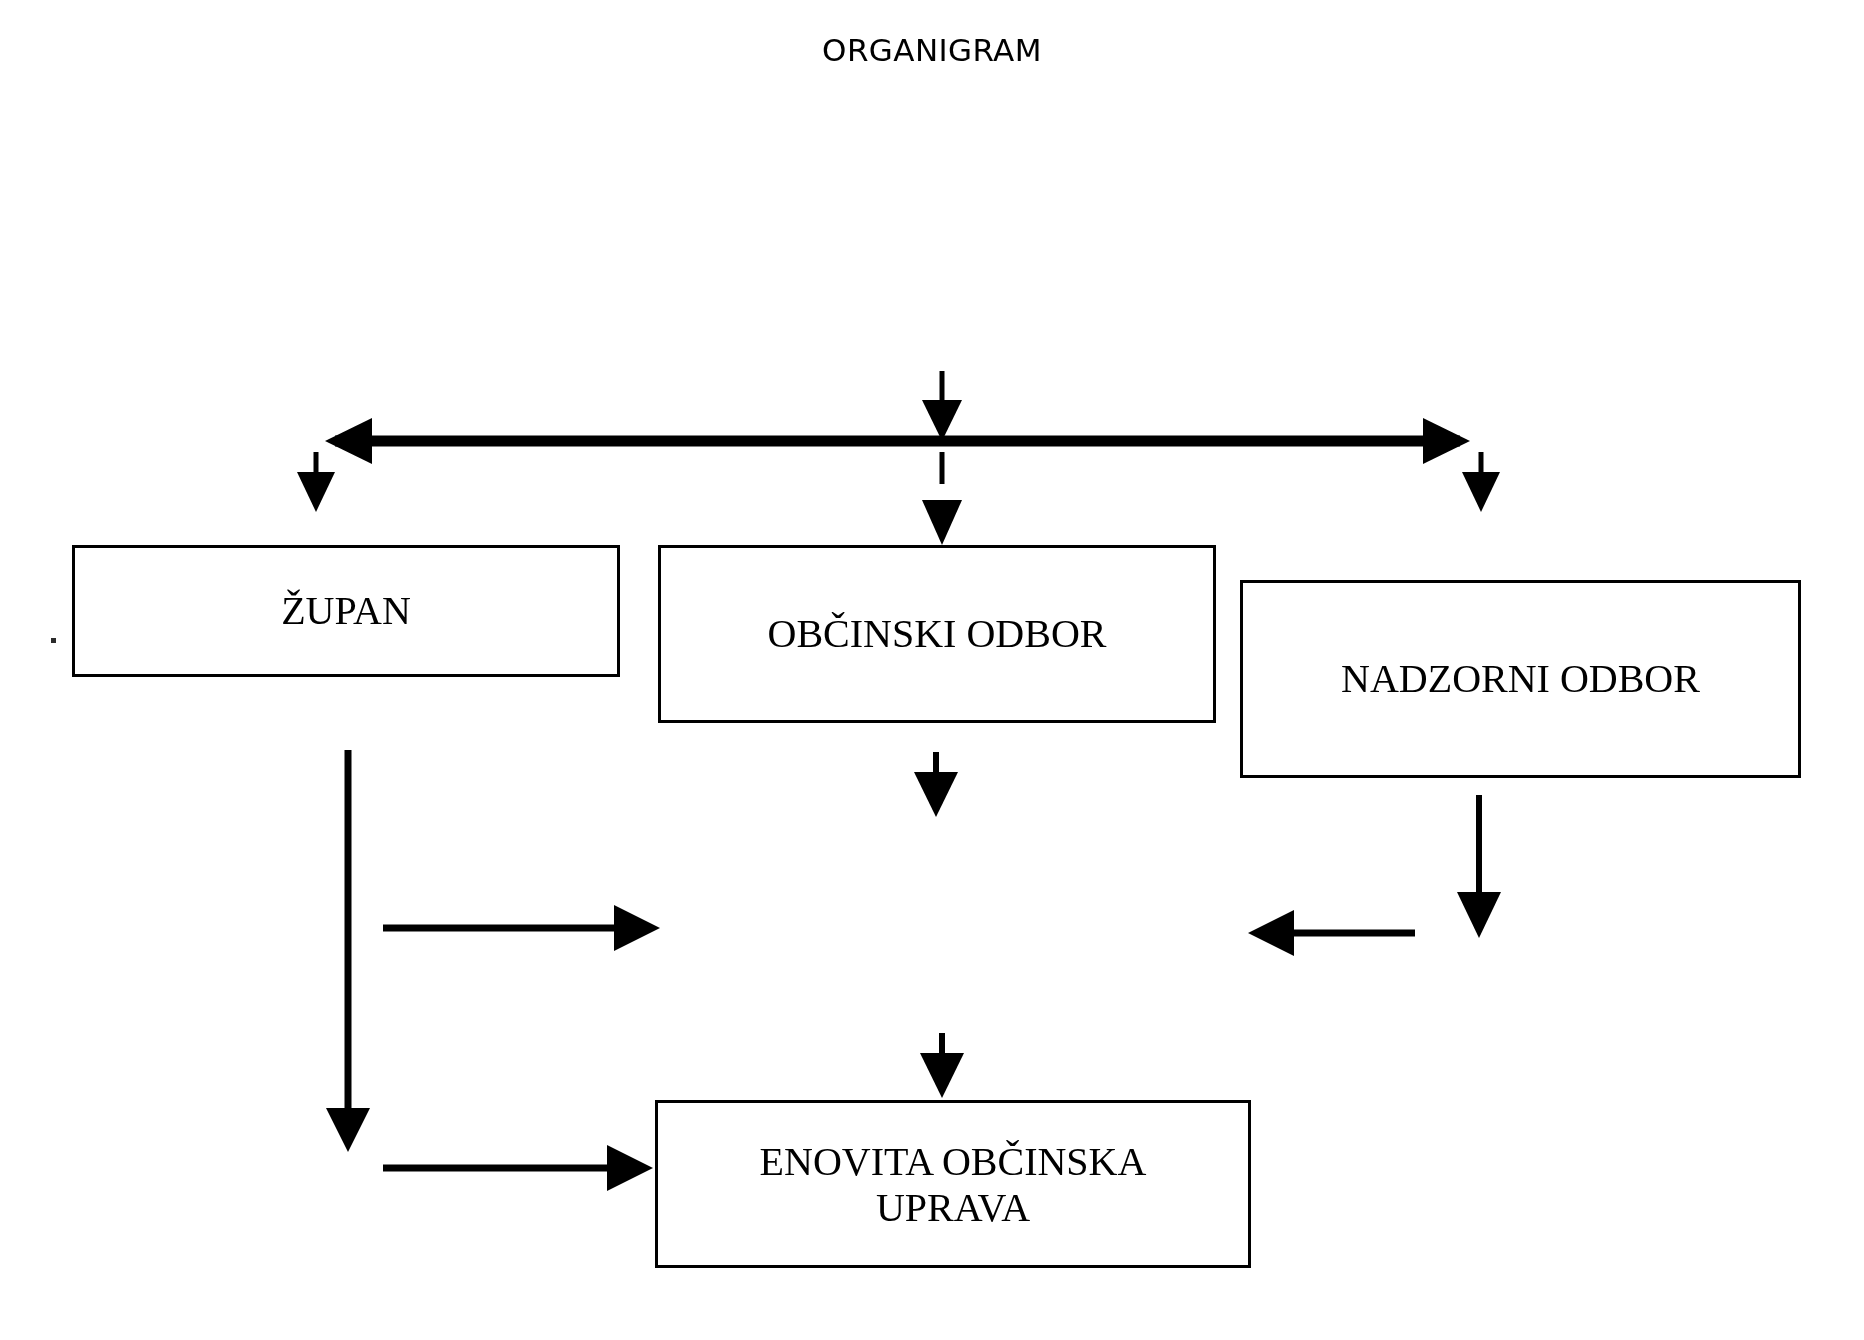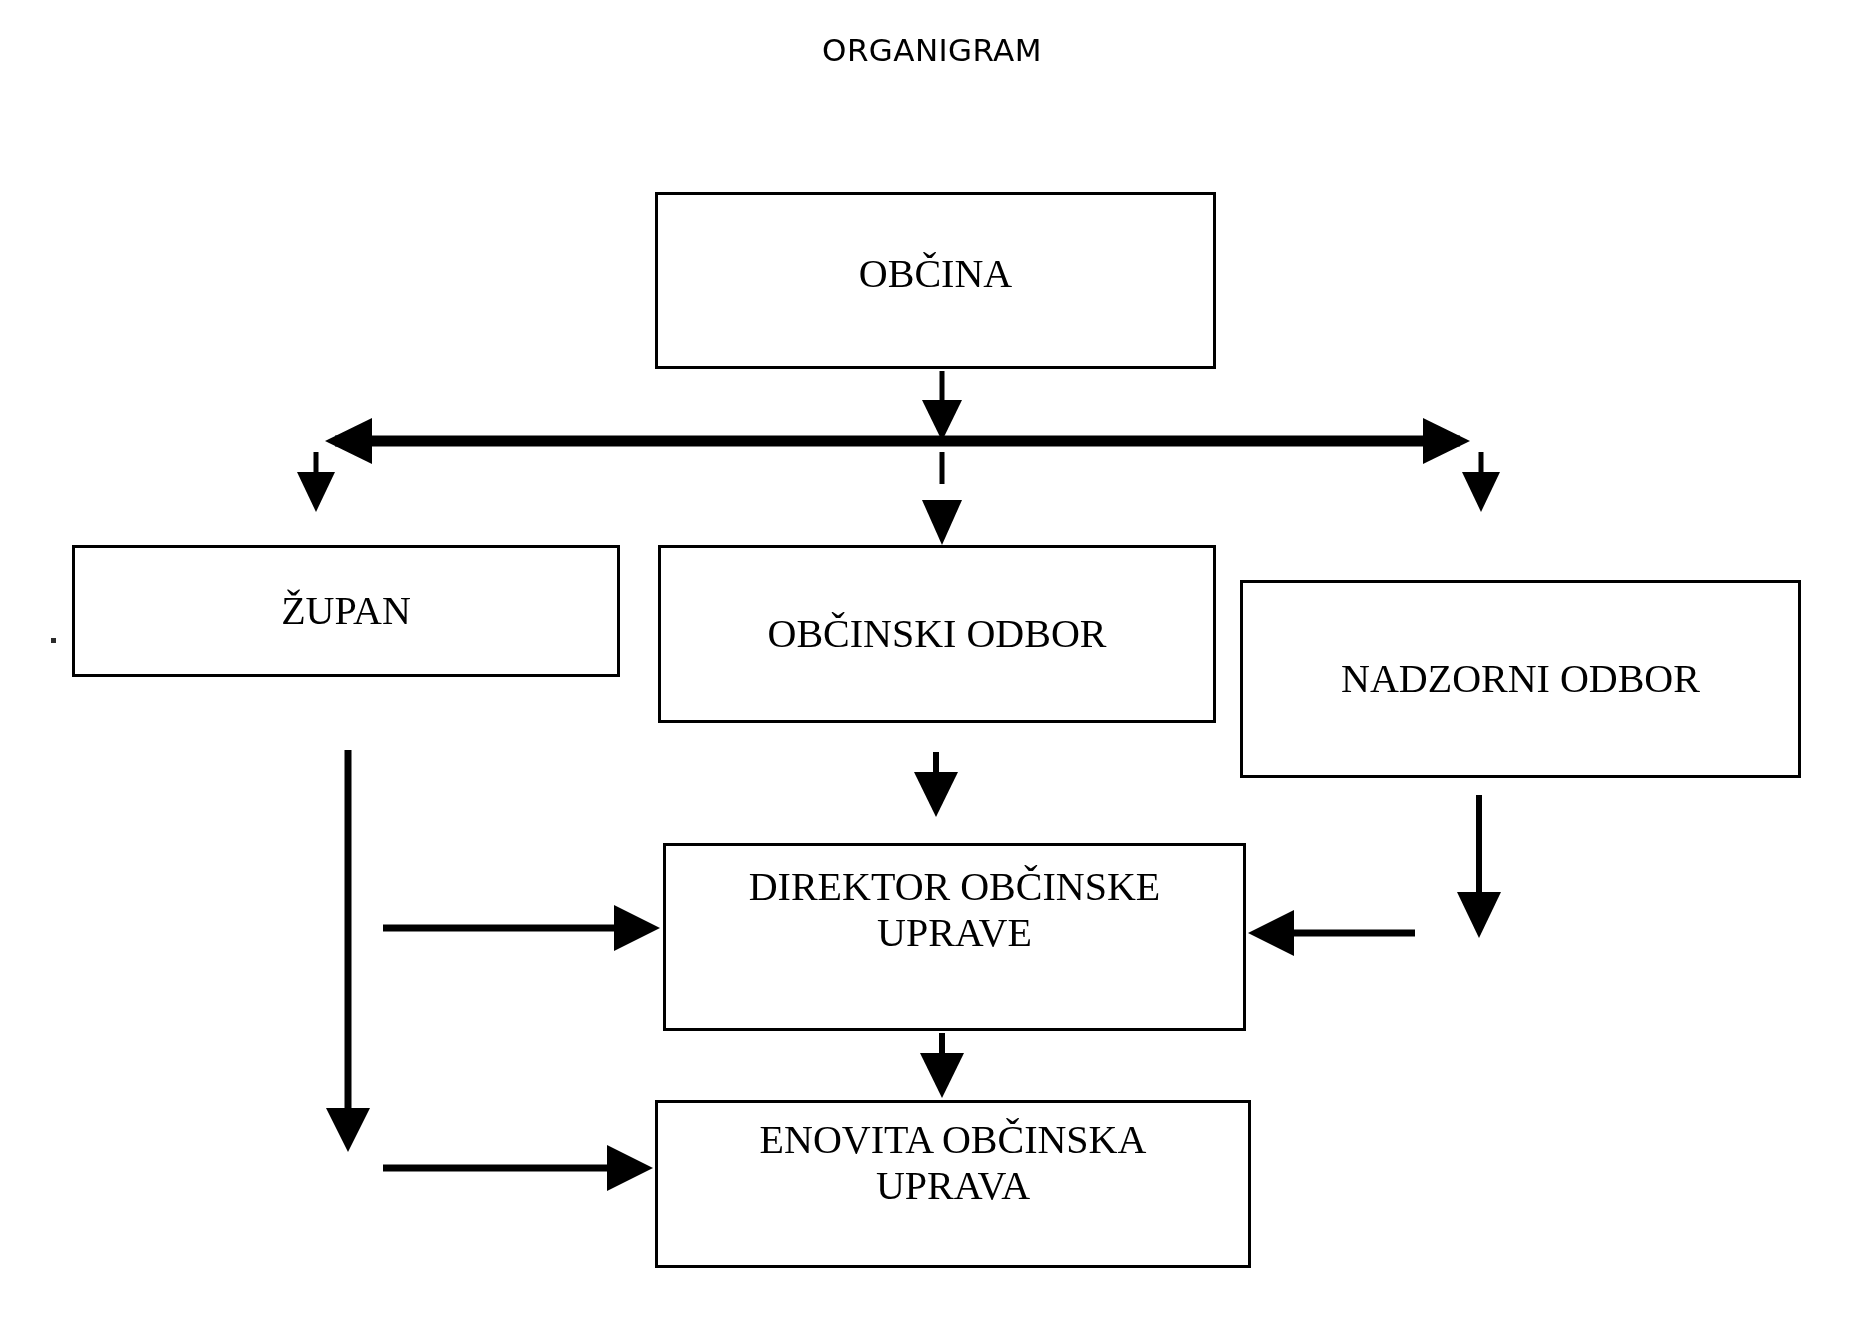--- a/index.html
+++ b/index.html
@@ -43,21 +43,21 @@
     justify-content: center;
     white-space: pre-line;
   }
   .node.mid   { align-items: center; }
   .node.upper { align-items: flex-start; }
   .node-obcina   { left: 655px;  top: 192px;  width: 561px;  height: 177px; padding-top: 56px;  align-items: flex-start; }
   .node-zupan    { left: 72px;   top: 545px;  width: 548px;  height: 132px; }
   .node-svet     { left: 658px;  top: 545px;  width: 558px;  height: 178px; }
   .node-nadzorni { left: 1240px; top: 580px;  width: 561px;  height: 198px; }
   .node-direktor { left: 663px;  top: 843px;  width: 583px;  height: 188px; padding-top: 18px; }
-  .node-enovita  { left: 655px;  top: 1100px; width: 596px;  height: 168px; padding-top: 14px; }
+  .node-enovita  { left: 655px;  top: 1100px; width: 596px;  height: 168px; padding-top: 36px; }
 
   svg.wires {
     position: absolute;
     left: 0; top: 0;
     width: 1864px;
     height: 1340px;
     pointer-events: none;
   }
   .dot-artifact {
     position: absolute;
@@ -133,29 +133,26 @@
       <polygon points="1248,933 1294,910 1294,956" fill="#000"></polygon>
     </g>
 
     <g>
       <line x1="942" y1="1033" x2="942" y2="1068" stroke="#000" stroke-width="6"></line>
       <polygon points="942,1098 920,1053 964,1053" fill="#000"></polygon>
     </g>
 
   </svg>
 
-  <div class="node node-obcina">OBČINA</div>
 
   <div class="node mid node-zupan">ŽUPAN</div>
 
   <div class="node mid node-svet">OBČINSKI ODBOR</div>
 
   <div class="node mid node-nadzorni">NADZORNI ODBOR</div>
 
-  <div class="node upper node-direktor">DIREKTOR OBČINSKE
-UPRAVE</div>
 
   <div class="node upper node-enovita">ENOVITA OBČINSKA
 UPRAVA</div>
 
   <div class="dot-artifact"></div>
 
 </div>
 
 </body></html>

